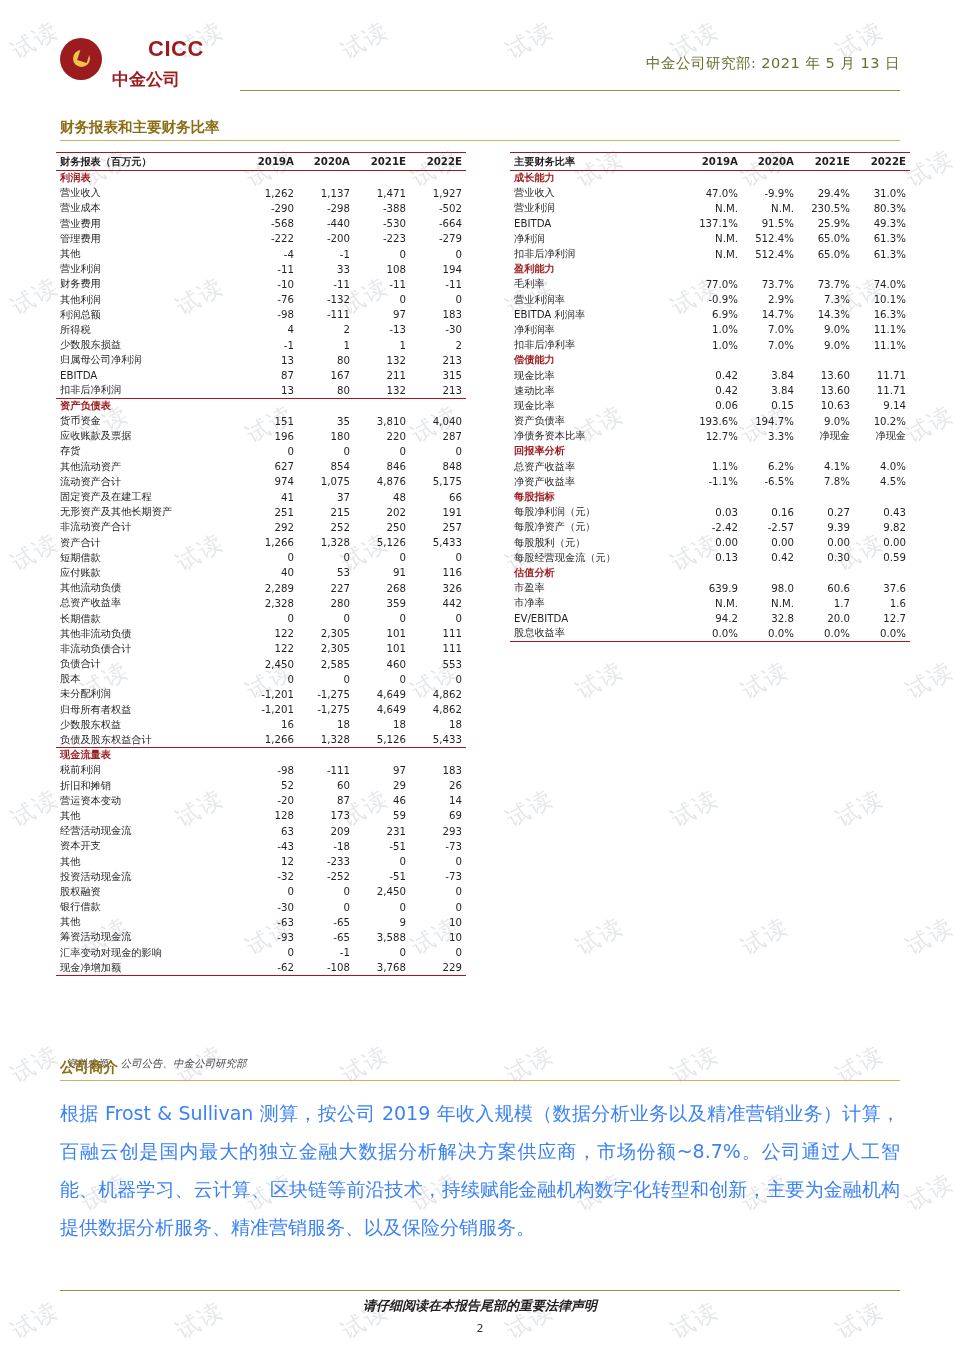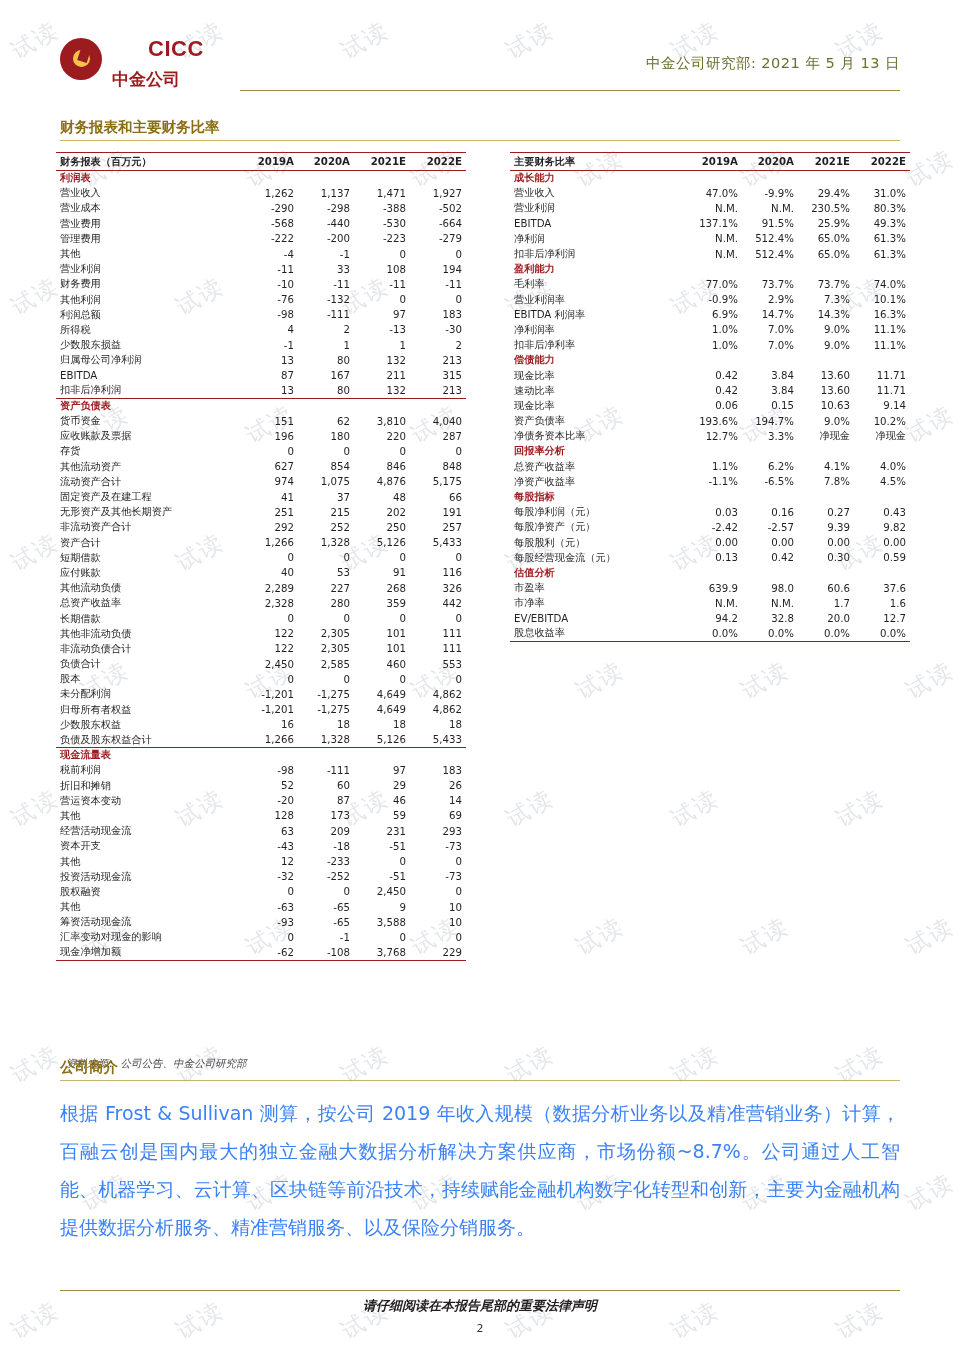--- a/index.html
+++ b/index.html
@@ -311,21 +311,21 @@
         <tr class="grp">
           <td class="lbl">资产负债表</td>
           <td class="num"></td>
           <td class="num"></td>
           <td class="num"></td>
           <td class="num"></td>
         </tr>
         <tr>
           <td class="lbl">货币资金</td>
           <td class="num">151</td>
-          <td class="num">62</td>
+          <td class="num">35</td>
           <td class="num">3,810</td>
           <td class="num">4,040</td>
         </tr>
         <tr>
           <td class="lbl">应收账款及票据</td>
           <td class="num">196</td>
           <td class="num">180</td>
           <td class="num">220</td>
           <td class="num">287</td>
         </tr>
@@ -530,20 +530,27 @@
           <td class="num">-32</td>
           <td class="num">-252</td>
           <td class="num">-51</td>
           <td class="num">-73</td>
         </tr>
         <tr>
           <td class="lbl">股权融资</td>
           <td class="num">0</td>
           <td class="num">0</td>
           <td class="num">2,450</td>
+          <td class="num">0</td>
+        </tr>
+        <tr>
+          <td class="lbl">银行借款</td>
+          <td class="num">-30</td>
+          <td class="num">0</td>
+          <td class="num">0</td>
           <td class="num">0</td>
         </tr>
         <tr>
           <td class="lbl">其他</td>
           <td class="num">-63</td>
           <td class="num">-65</td>
           <td class="num">9</td>
           <td class="num">10</td>
         </tr>
         <tr>

